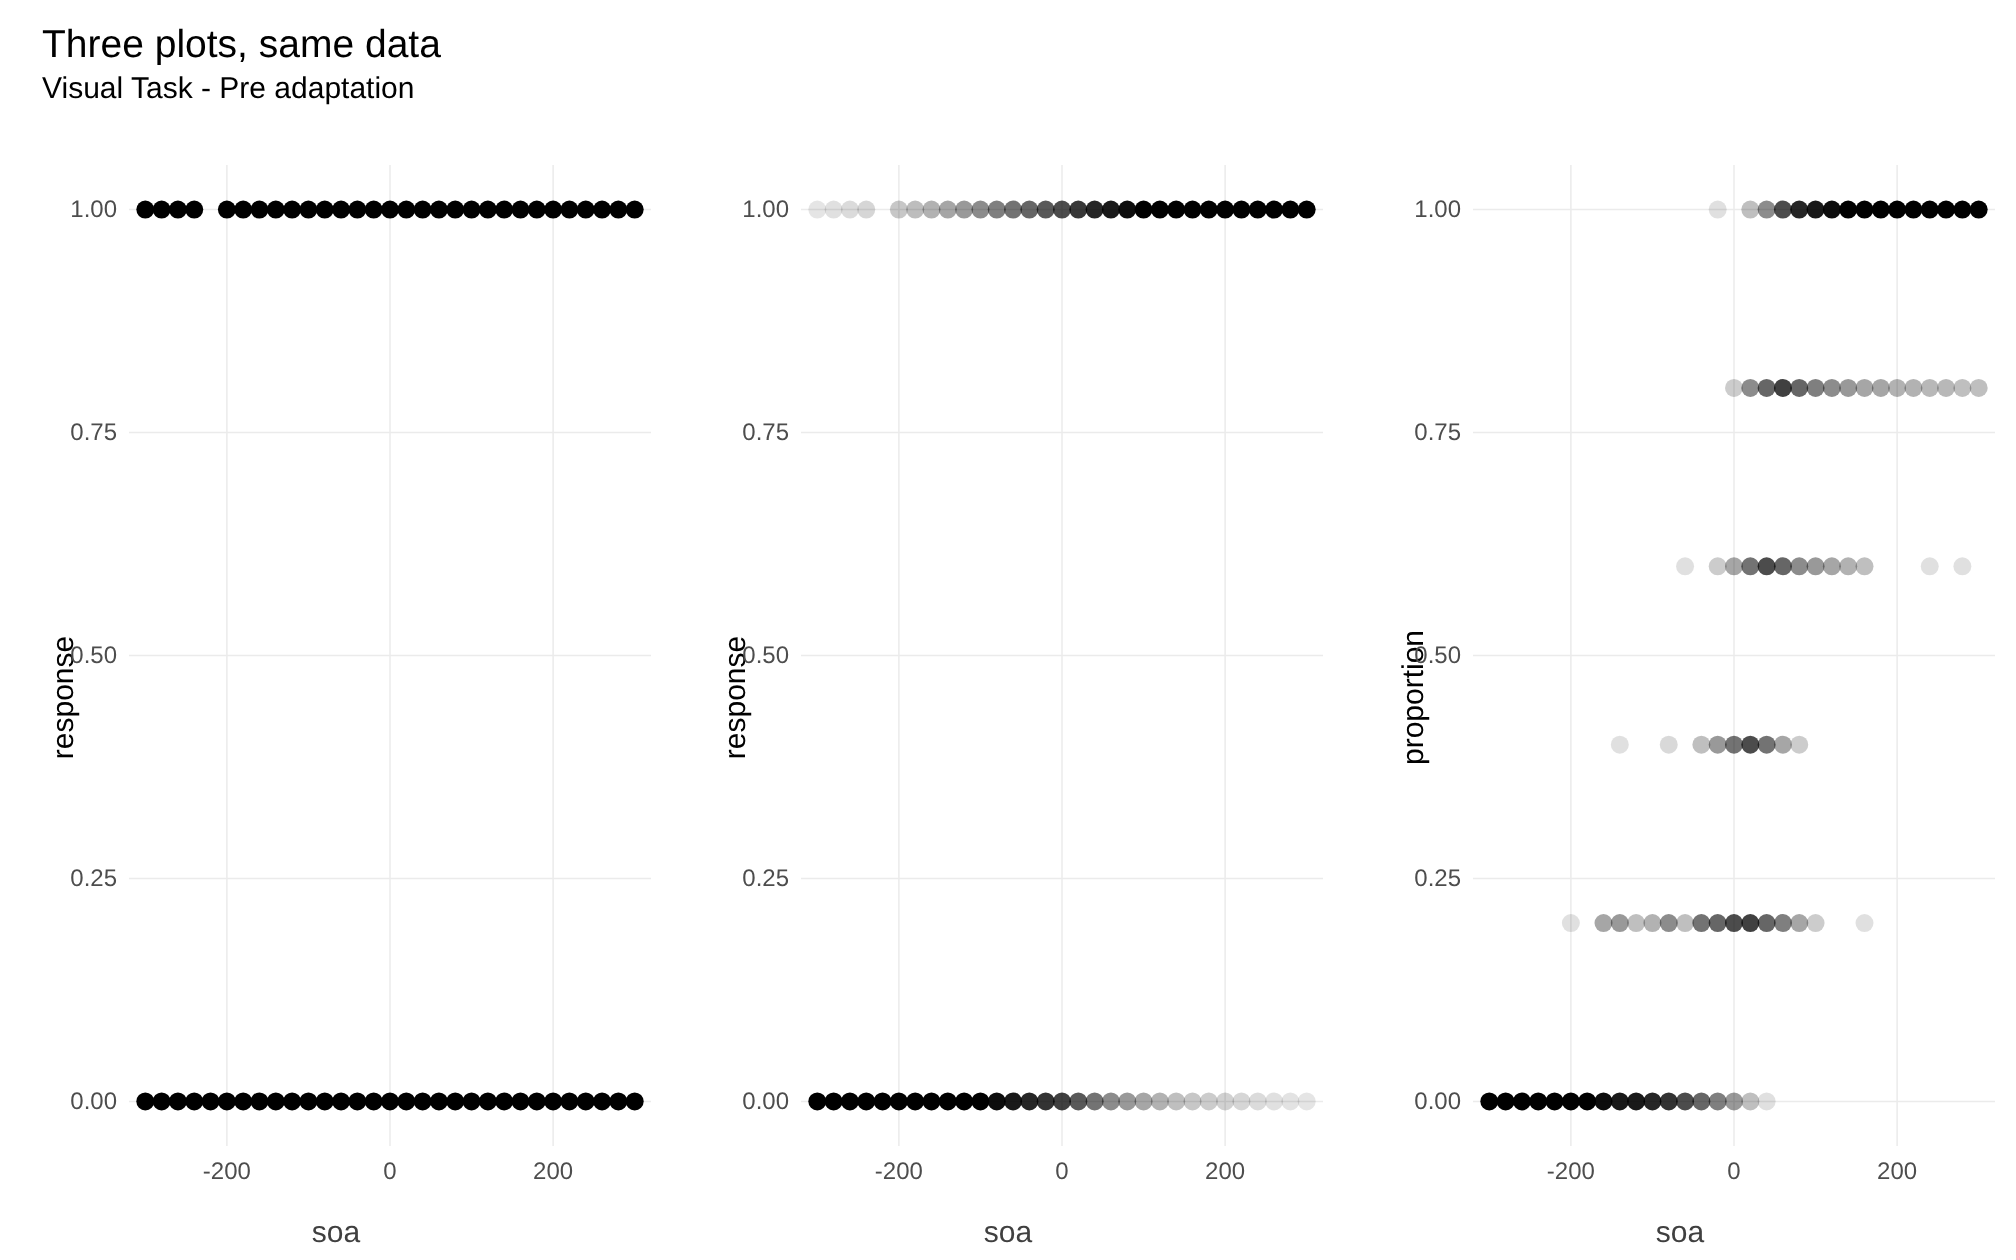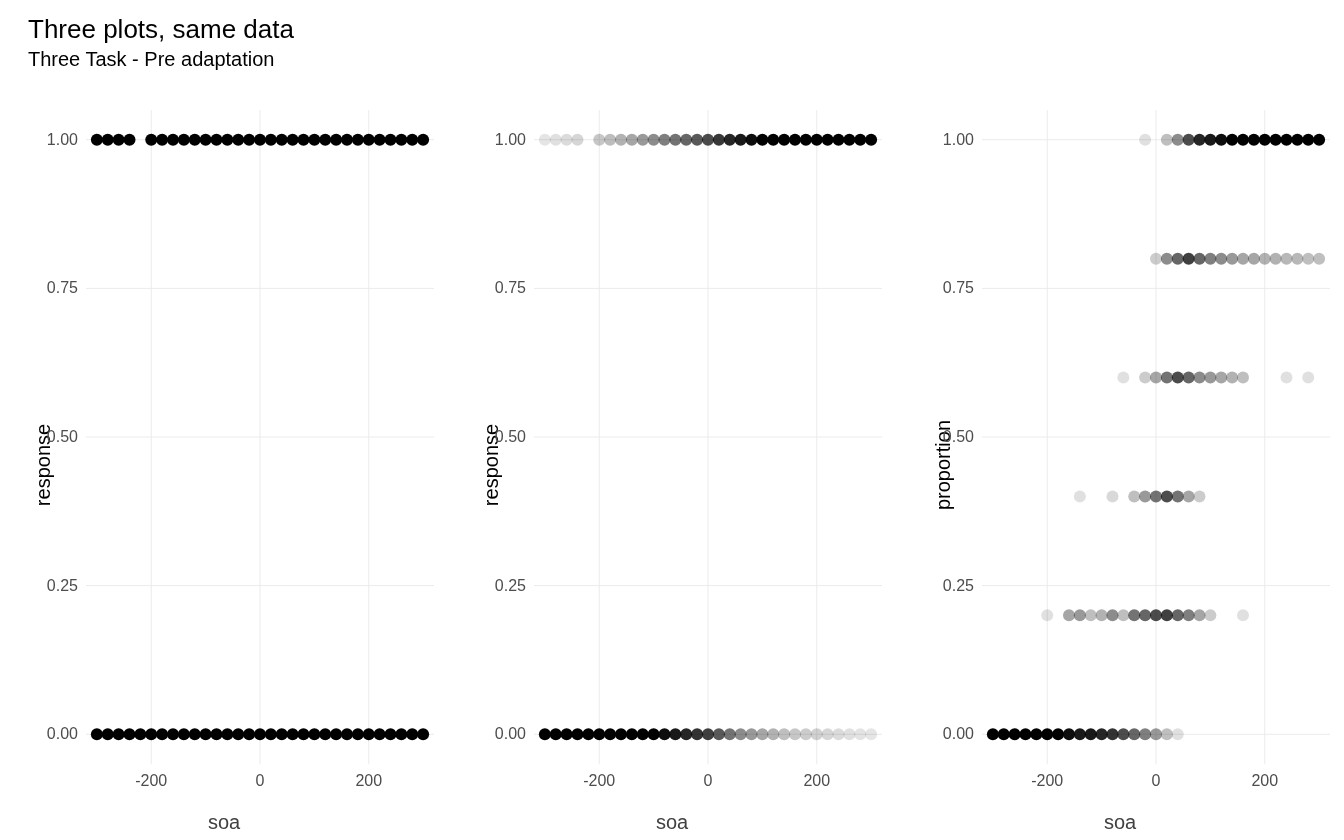--- a/index.html
+++ b/index.html
@@ -93,21 +93,21 @@
   .xtick text { text-anchor: middle; }
   circle.pt {
     fill: #000;
   }
 </style>
 </head>
 <body>
 
 <div class="figure">
   <div class="title">Three plots, same data</div>
-  <div class="subtitle">Three Task - Pre adaptation</div>
+  <div class="subtitle">Visual Task - Pre adaptation</div>
 
   <div class="panels">
     <div class="panel">
       <div class="ylab">response</div>
       <div class="plot-area">
         <svg class="plot-svg">
             <g class="grid">
               <line x1="0" x2="348" y1="624.2727272727273" y2="624.2727272727273"></line>
               <line x1="0" x2="348" y1="475.6363636363636" y2="475.6363636363636"></line>
               <line x1="0" x2="348" y1="327" y2="327"></line>

